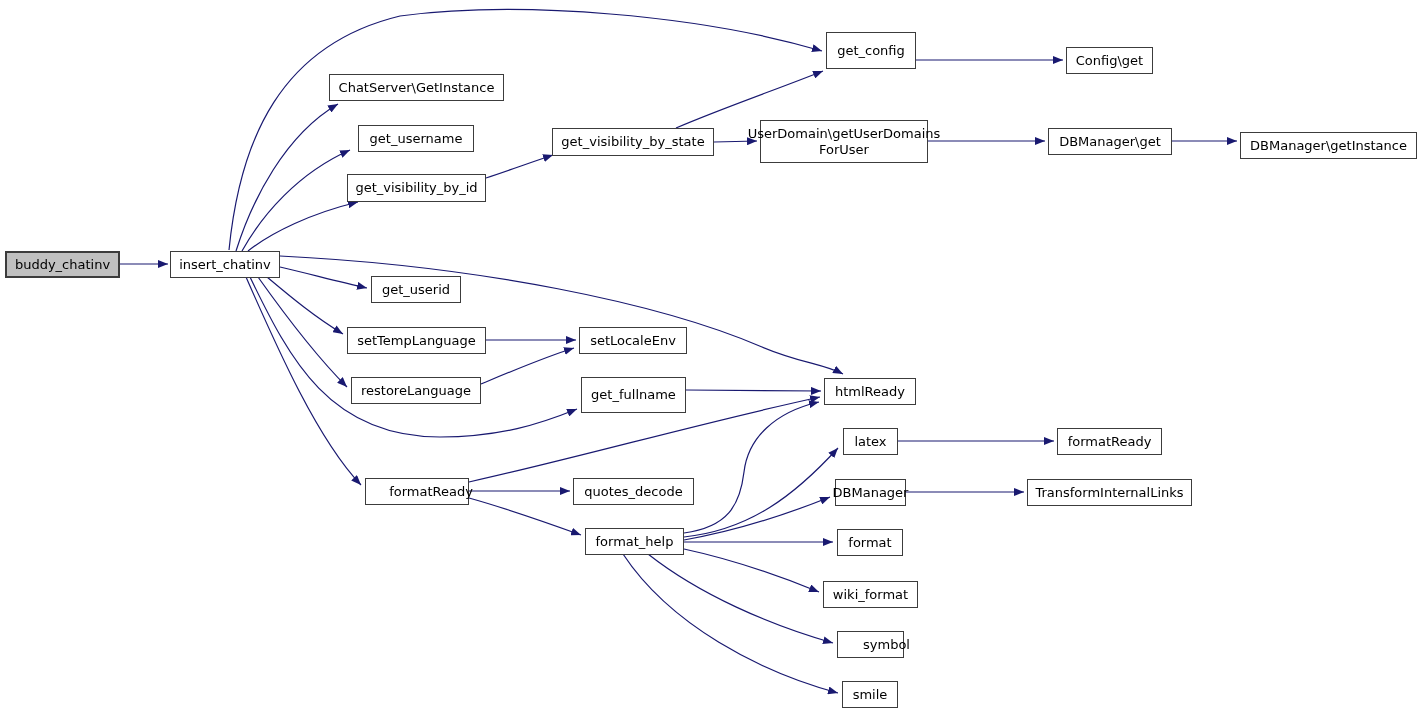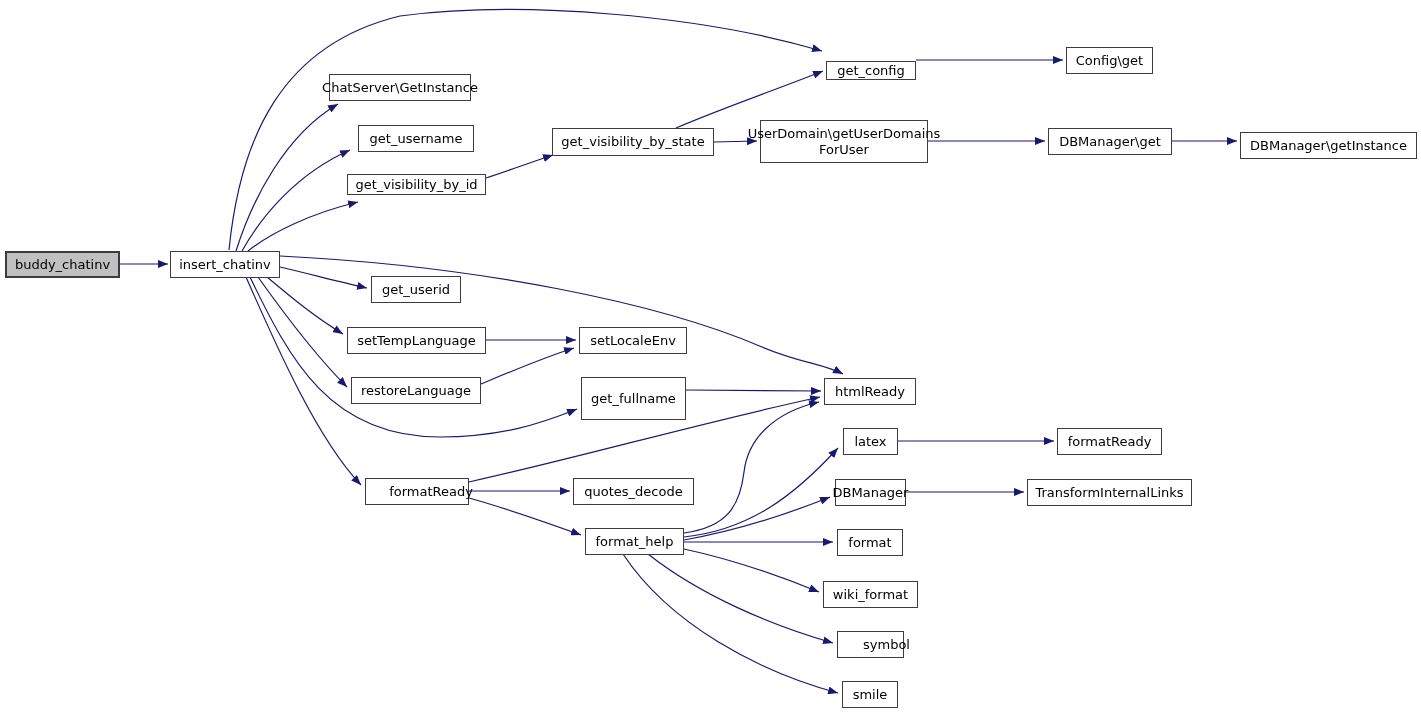--- a/index.html
+++ b/index.html
@@ -57,35 +57,35 @@
       <path d="M 684 540 C 736 531 785 515 830 497" class="edge" marker-end="url(#arrow)"></path>
       <path d="M 684 542 L 833 542" class="edge" marker-end="url(#arrow)"></path>
       <path d="M 684 549 C 735 560 775 574 819 592" class="edge" marker-end="url(#arrow)"></path>
       <path d="M 648 554 C 700 595 770 625 833 643" class="edge" marker-end="url(#arrow)"></path>
       <path d="M 623 554 C 670 625 760 672 838 693" class="edge" marker-end="url(#arrow)"></path>
       <path d="M 898 441 L 1054 441" class="edge" marker-end="url(#arrow)"></path>
       <path d="M 906 492 L 1024 492" class="edge" marker-end="url(#arrow)"></path>
     </svg>
 <div class="node root" style="left: 5px; top: 251px; width: 115px; height: 27px;">buddy_chatinv</div>
     <div class="node" style="left: 170px; top: 251px; width: 110px; height: 27px;">insert_chatinv</div>
-    <div class="node" style="left: 329px; top: 74px; width: 142px; height: 27px;">ChatServer\GetInstance</div>
+    <div class="node" style="left: 329px; top: 74px; width: 175px; height: 27px;">ChatServer\GetInstance</div>
     <div class="node" style="left: 358px; top: 125px; width: 116px; height: 27px;">get_username</div>
-    <div class="node" style="left: 347px; top: 174px; width: 139px; height: 21px;">get_visibility_by_id</div>
+    <div class="node" style="left: 347px; top: 174px; width: 139px; height: 28px;">get_visibility_by_id</div>
     <div class="node" style="left: 552px; top: 128px; width: 162px; height: 28px;">get_visibility_by_state</div>
-    <div class="node" style="left: 826px; top: 61px; width: 90px; height: 19px;">get_config</div>
+    <div class="node" style="left: 826px; top: 32px; width: 90px; height: 37px;">get_config</div>
     <div class="node" style="left: 1066px; top: 47px; width: 87px; height: 27px;">Config\get</div>
     <div class="node" style="left: 760px; top: 120px; width: 168px; height: 43px;">UserDomain\getUserDomains
 ForUser</div>
     <div class="node" style="left: 1048px; top: 128px; width: 124px; height: 27px;">DBManager\get</div>
     <div class="node" style="left: 1240px; top: 132px; width: 177px; height: 27px;">DBManager\getInstance</div>
     <div class="node" style="left: 371px; top: 276px; width: 90px; height: 27px;">get_userid</div>
     <div class="node" style="left: 347px; top: 327px; width: 139px; height: 27px;">setTempLanguage</div>
     <div class="node" style="left: 579px; top: 327px; width: 108px; height: 27px;">setLocaleEnv</div>
     <div class="node" style="left: 351px; top: 377px; width: 130px; height: 27px;">restoreLanguage</div>
-    <div class="node" style="left: 581px; top: 377px; width: 105px; height: 43px;">get_fullname</div>
+    <div class="node" style="left: 581px; top: 377px; width: 105px; height: 36px;">get_fullname</div>
     <div class="node" style="left: 824px; top: 378px; width: 92px; height: 27px;">htmlReady</div>
     <div class="node" style="left: 843px; top: 428px; width: 55px; height: 27px;">latex</div>
     <div class="node" style="left: 1057px; top: 428px; width: 105px; height: 27px;">formatReady</div>
     <div class="node" style="left: 835px; top: 479px; width: 71px; height: 27px;">DBManager</div>
     <div class="node" style="left: 1027px; top: 479px; width: 165px; height: 27px;">TransformInternalLinks</div>
     <div class="node" style="left: 365px; top: 478px; width: 104px; height: 27px; padding-left: 30px;">formatReady</div>
     <div class="node" style="left: 573px; top: 478px; width: 121px; height: 27px;">quotes_decode</div>
     <div class="node" style="left: 585px; top: 528px; width: 99px; height: 27px;">format_help</div>
     <div class="node" style="left: 837px; top: 529px; width: 66px; height: 27px;">format</div>
     <div class="node" style="left: 823px; top: 581px; width: 95px; height: 27px;">wiki_format</div>

